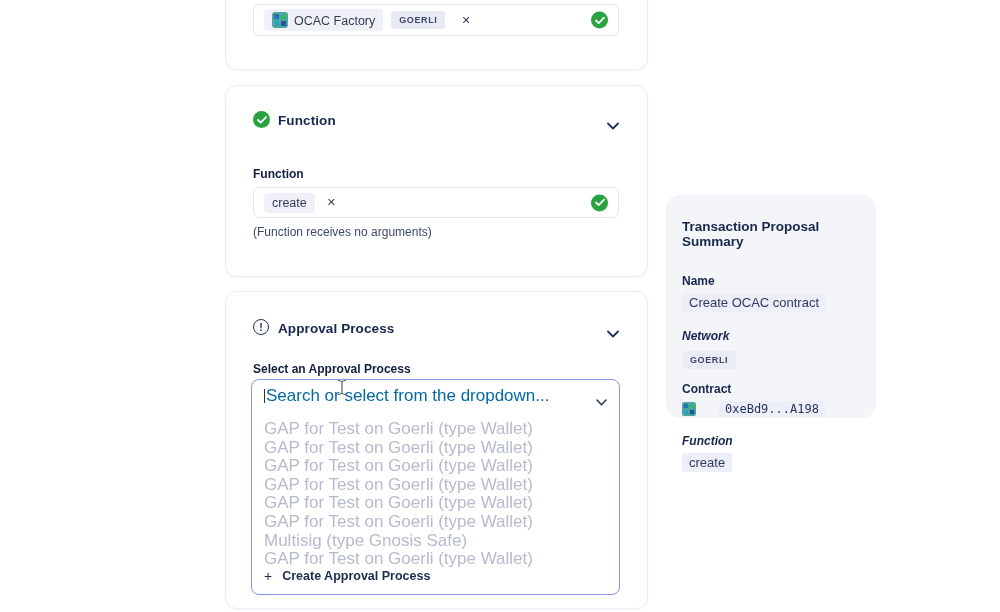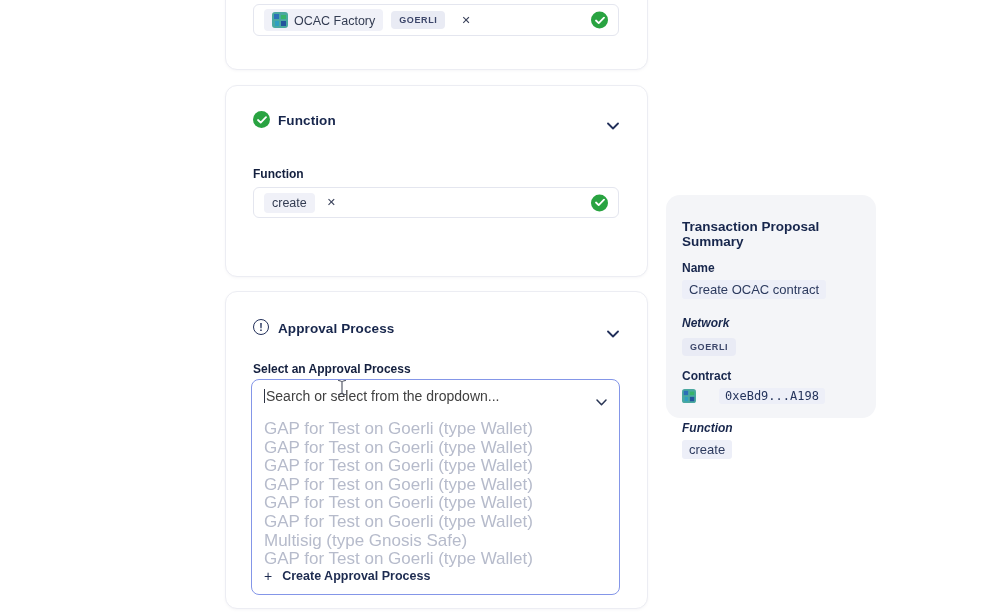--- a/index.html
+++ b/index.html
@@ -33,21 +33,21 @@
   .x-icon { font-size:11px; color:#39415a; cursor:pointer; }
   .input-check { position:absolute; right:10px; top:50%; transform:translateY(-50%); }
 
   .helper-text { position:absolute; font-size:12px; color:#3e4a66; }
 
   
   .dropdown { position:absolute; left:25px; top:87px; width:369px; height:216px;
     background:#fff; border:1.5px solid #8496e8; border-radius:8px; }
   .dd-search { position:relative; height:32px; display:flex; align-items:center; padding:0 12px; }
   .caret-bar { width:1px; height:14px; background:#2c3242; margin-right:1px; }
-  .dd-placeholder { font-size:14px; color:#404040; }
+  .dd-placeholder { font-size:17px; color:#0369a1; }
   .dd-chevron { position:absolute; right:12px; top:12px; cursor:pointer; }
   .dd-options { padding:8px 0 0 12px; }
   .dd-option { font-size:17px; color:#b6bbcb; line-height:18.6px; cursor:pointer;
     white-space:nowrap; }
   .dd-create { position:absolute; left:12px; bottom:11px; display:flex; align-items:center;
     gap:10px; cursor:pointer; }
   .dd-create .plus { font-size:14px; color:#1d2b50; font-weight:400; line-height:1; }
   .dd-create .txt { font-size:12.5px; font-weight:700; color:#1d2b50; }
 
   
@@ -56,21 +56,21 @@
   .sum-title { font-size:13.5px; font-weight:700; color:#17264c; }
   .sum-label { font-size:12px; font-weight:700; color:#17264c; }
   .sum-chip { display:inline-block; background:#edeff8; border-radius:3px;
     padding:2px 7px; font-size:13px; color:#2c3a5e; }
   .sum-badge { display:inline-block; background:#e9ebf5; border-radius:4px;
     padding:4px 8px; font-size:9px; font-weight:700; letter-spacing:.6px; color:#3c466a; }
   .sum-contract { display:flex; align-items:center; gap:23px; }
   .mono-chip { background:#edeff8; border-radius:3px; padding:1px 6px;
     font-family:"DejaVu Sans Mono", monospace; font-size:12px; color:#25345c; }
 
-  .mt16{margin-top:12px;} .mt12{margin-top:17px;font-style:italic;} .mt14{margin-top:13px;}
+  .mt16{margin-top:25px;} .mt12{margin-top:17px;font-style:italic;} .mt14{margin-top:13px;}
   .mt5{margin-top:5px;} .mt6{margin-top:6px;}
 
   
   #ibeam { position:absolute; left:336px; top:379px; }
 </style>
 </head>
 <body>
 
 <div class="stage">
 
@@ -116,20 +116,21 @@
     <div class="input-box" style="left:27px; top:101px; width:366px; height:31px;">
       <span class="chip">create</span>
       <span class="x-icon" style="margin-left:12px;">✕</span>
       <span class="input-check check-badge">
         <svg width="10" height="8" viewBox="0 0 10 8">
             <path d="M1 4 L3.7 6.6 L9 1.2" fill="none" stroke="#fff" stroke-width="1.8" stroke-linecap="round" stroke-linejoin="round"></path>
           </svg>
       </span>
     </div>
 
+    <div class="helper-text" style="left:27px; top:139px;">(Function receives no arguments)</div>
   </div>
 
   <div class="card" id="card-approval">
     <span class="alert-badge" style="position:absolute; left:27px; top:27px;">!</span>
     <div class="card-title" style="left:52px; top:29px;">Approval Process</div>
     <span class="chevron" style="right:28px; top:32px;">
       <svg width="12" height="8" viewBox="0 0 12 8">
           <path d="M1 1.5 L6 6.5 L11 1.5" fill="none" stroke="#22305a" stroke-width="1.8" stroke-linecap="round" stroke-linejoin="round"></path>
         </svg>
     </span>

